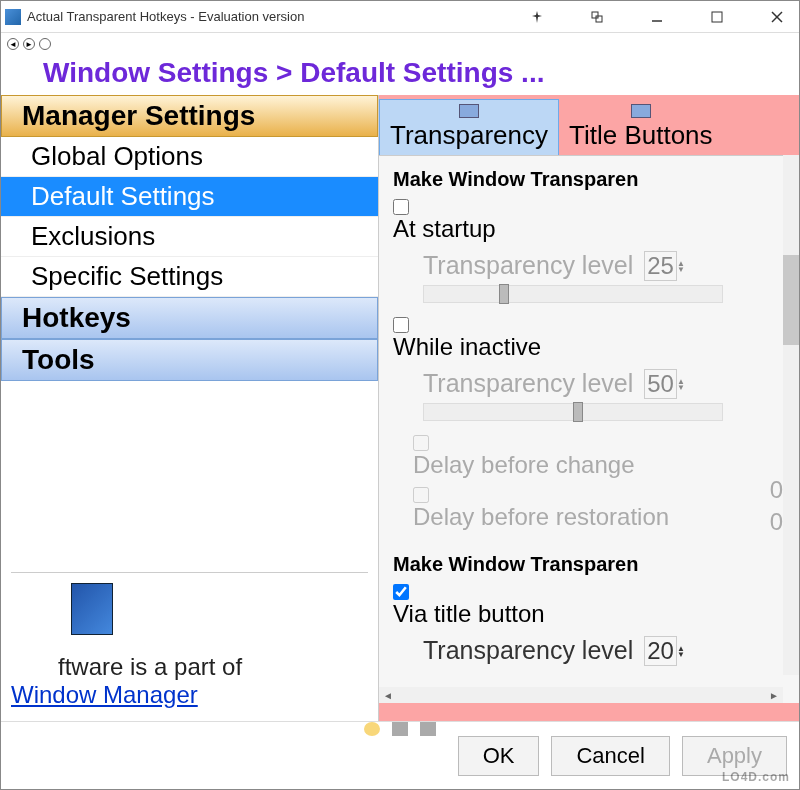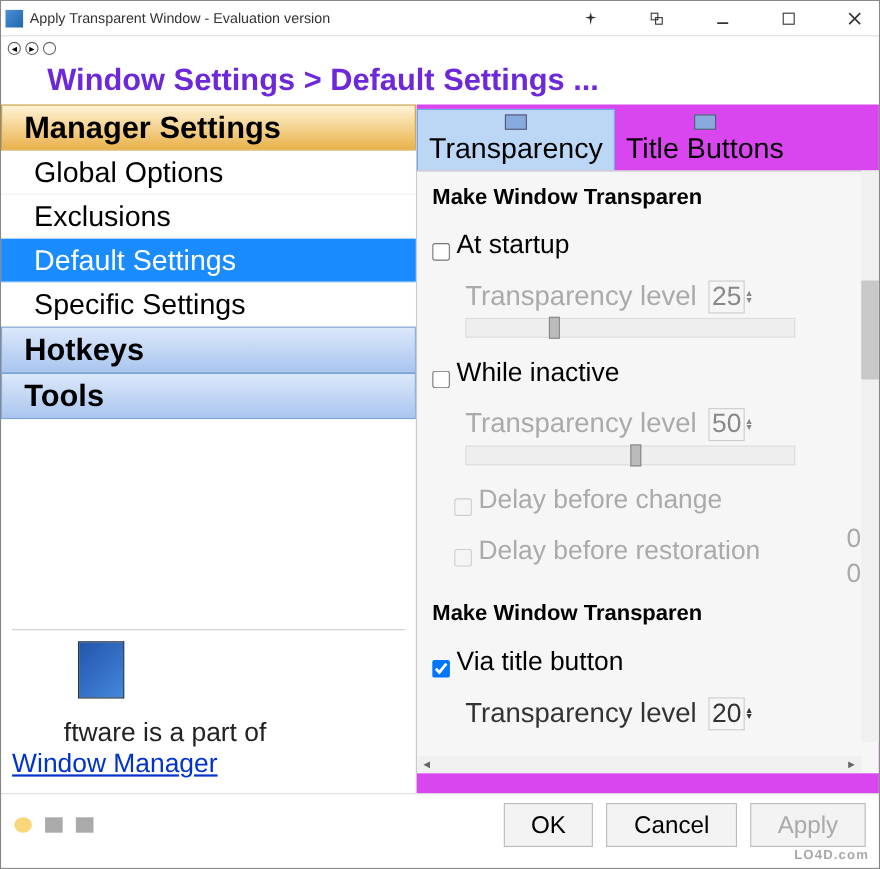--- a/index.html
+++ b/index.html
@@ -122,21 +122,21 @@
   margin: 0 auto 18px 60px;
   border: 1px solid #123;
 }
 .promo-text { font-size: 24px; color: #222; margin-left: 47px; }
 .promo-link { font-size: 24px; color: #0033cc; text-decoration: underline; }
 
 .content {
   flex: 1;
   position: relative;
   overflow: hidden;
-  background: #d946ef;
+  background: #fca5a5;
 }
 .tabs {
   display: flex;
   align-items: flex-end;
   height: 60px;
   padding-top: 6px;
 }
 .tab {
   font-size: 26px;
   padding: 4px 10px 4px 10px;
@@ -167,23 +167,24 @@
   background: #f6f6f6;
 }
 .group-title {
   font-size: 20px;
   font-weight: bold;
   margin: 4px 0 2px 0;
   white-space: nowrap;
 }
 .row {
   display: flex;
-  align-items: flex-end;
+  align-items: flex-start;
   font-size: 24px;
-  margin: 18px 0;
+  margin: 8px 0;
+  flex-direction: column;
 }
 .row input[type=checkbox] {
   width: 16px; height: 16px;
   margin-right: 6px;
 }
 .indent { margin-left: 20px; }
 .disabled { color: #aaa; }
 .level-label {
   font-size: 25px;
   color: #aaa;
@@ -254,20 +255,21 @@
   font-size: 24px;
   color: #aaa;
 }
 
 .footer {
   height: 56px;
   display: flex;
   align-items: center;
   padding: 0 12px;
   border-top: 1px solid #ddd;
+  flex-direction: column;
 }
 .footer .mini-icons {
   display: flex;
   gap: 12px;
 }
 .footer .mini {
   width: 16px; height: 14px;
   background: #aaa;
 }
 .footer .mini.help {
@@ -296,21 +298,21 @@
   color: rgba(0,0,0,0.35);
   font-weight: bold;
   letter-spacing: 1px;
 }
 </style>
 </head>
 <body>
 
 <div class="titlebar">
   <div class="icon-small"></div>
-  <div class="title">Apply Transparent Window - Evaluation version</div>
+  <div class="title">Actual Transparent Hotkeys - Evaluation version</div>
   <div class="titlebar-btns">
     <div class="titlebar-btn">
       <svg viewBox="0 0 12 12">
           <path d="M6 0 L7 4 L11 5 L7 6 L6 12 L5 6 L1 5 L5 4 Z" fill="#333"></path>
         </svg>
     </div>
     <div class="titlebar-btn">
       <svg viewBox="0 0 12 12">
           <rect x="1" y="1" width="6" height="6" fill="none" stroke="#333"></rect>
           <rect x="5" y="5" width="6" height="6" fill="none" stroke="#333"></rect>
@@ -346,25 +348,25 @@
 <div class="main-row">
 
   <div class="sidebar">
     <ul class="nav-list">
       <li class="nav-item header">
         <span>Manager Settings</span>
       </li>
       <li class="nav-item sub">
         <span>Global Options</span>
       </li>
+      <li class="nav-item sub selected">
+        <span>Default Settings</span>
+      </li>
       <li class="nav-item sub">
         <span>Exclusions</span>
-      </li>
-      <li class="nav-item sub selected">
-        <span>Default Settings</span>
       </li>
       <li class="nav-item sub">
         <span>Specific Settings</span>
       </li>
       <li class="nav-item cat">
         <span>Hotkeys</span>
       </li>
       <li class="nav-item cat">
         <span>Tools</span>
       </li>

